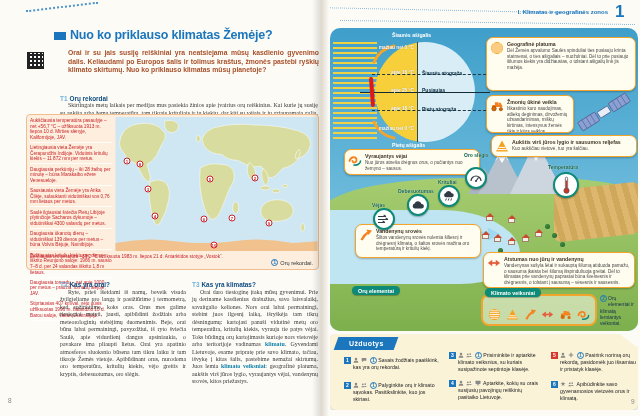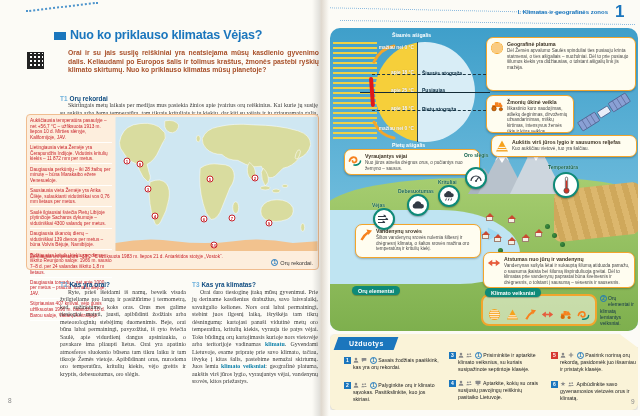--- a/index.html
+++ b/index.html
@@ -100,21 +100,21 @@
           background:linear-gradient(90deg,rgba(0,0,0,0),rgba(0,0,0,.10) 42%,rgba(110,80,50,.20) 55%,rgba(0,0,0,0))}
 </style>
 </head>
 <body>
 
 <div class="spread">
 
   <div>
     <div class="zigzag"></div>
     <div class="title-square"></div>
-    <h1 class="page-title">Nuo ko priklauso klimatas Vėjas?</h1>
+    <h1 class="page-title">Nuo ko priklauso klimatas Žemėje?</h1>
     <div class="qr"></div>
     <p class="intro">Orai ir su jais susiję reiškiniai yra neatsiejama mūsų kasdienio gyvenimo dalis. Keliaudami po Europos šalis ir tolimus kraštus, žmonės pastebi ryškių klimato skirtumų. Nuo ko priklauso klimatas mūsų planetoje?</p>
 
     <div class="t-head" style="left:60px;top:95px">
       <span class="tl">T1</span><span>Orų rekordai</span>
     </div>
     <p class="t-body" style="left:60px;top:102px;width:258px">Skirtingais metų laikais per medijas mus pasiekia žinios apie įvairius orų reiškinius. Kai kurie jų susiję su aukšta arba žema temperatūra, tam tikrais krituliais ir jų kiekiu, dar kiti su vėjais ir jų griaunamąja galia. Skirtingose mūsų planetos vietose yra užfiksuota įvairių orų rekordų, kuriuos pristato šis žemėlapis.</p>
 
     <div class="records-fig">
       <ul class="records-list">

